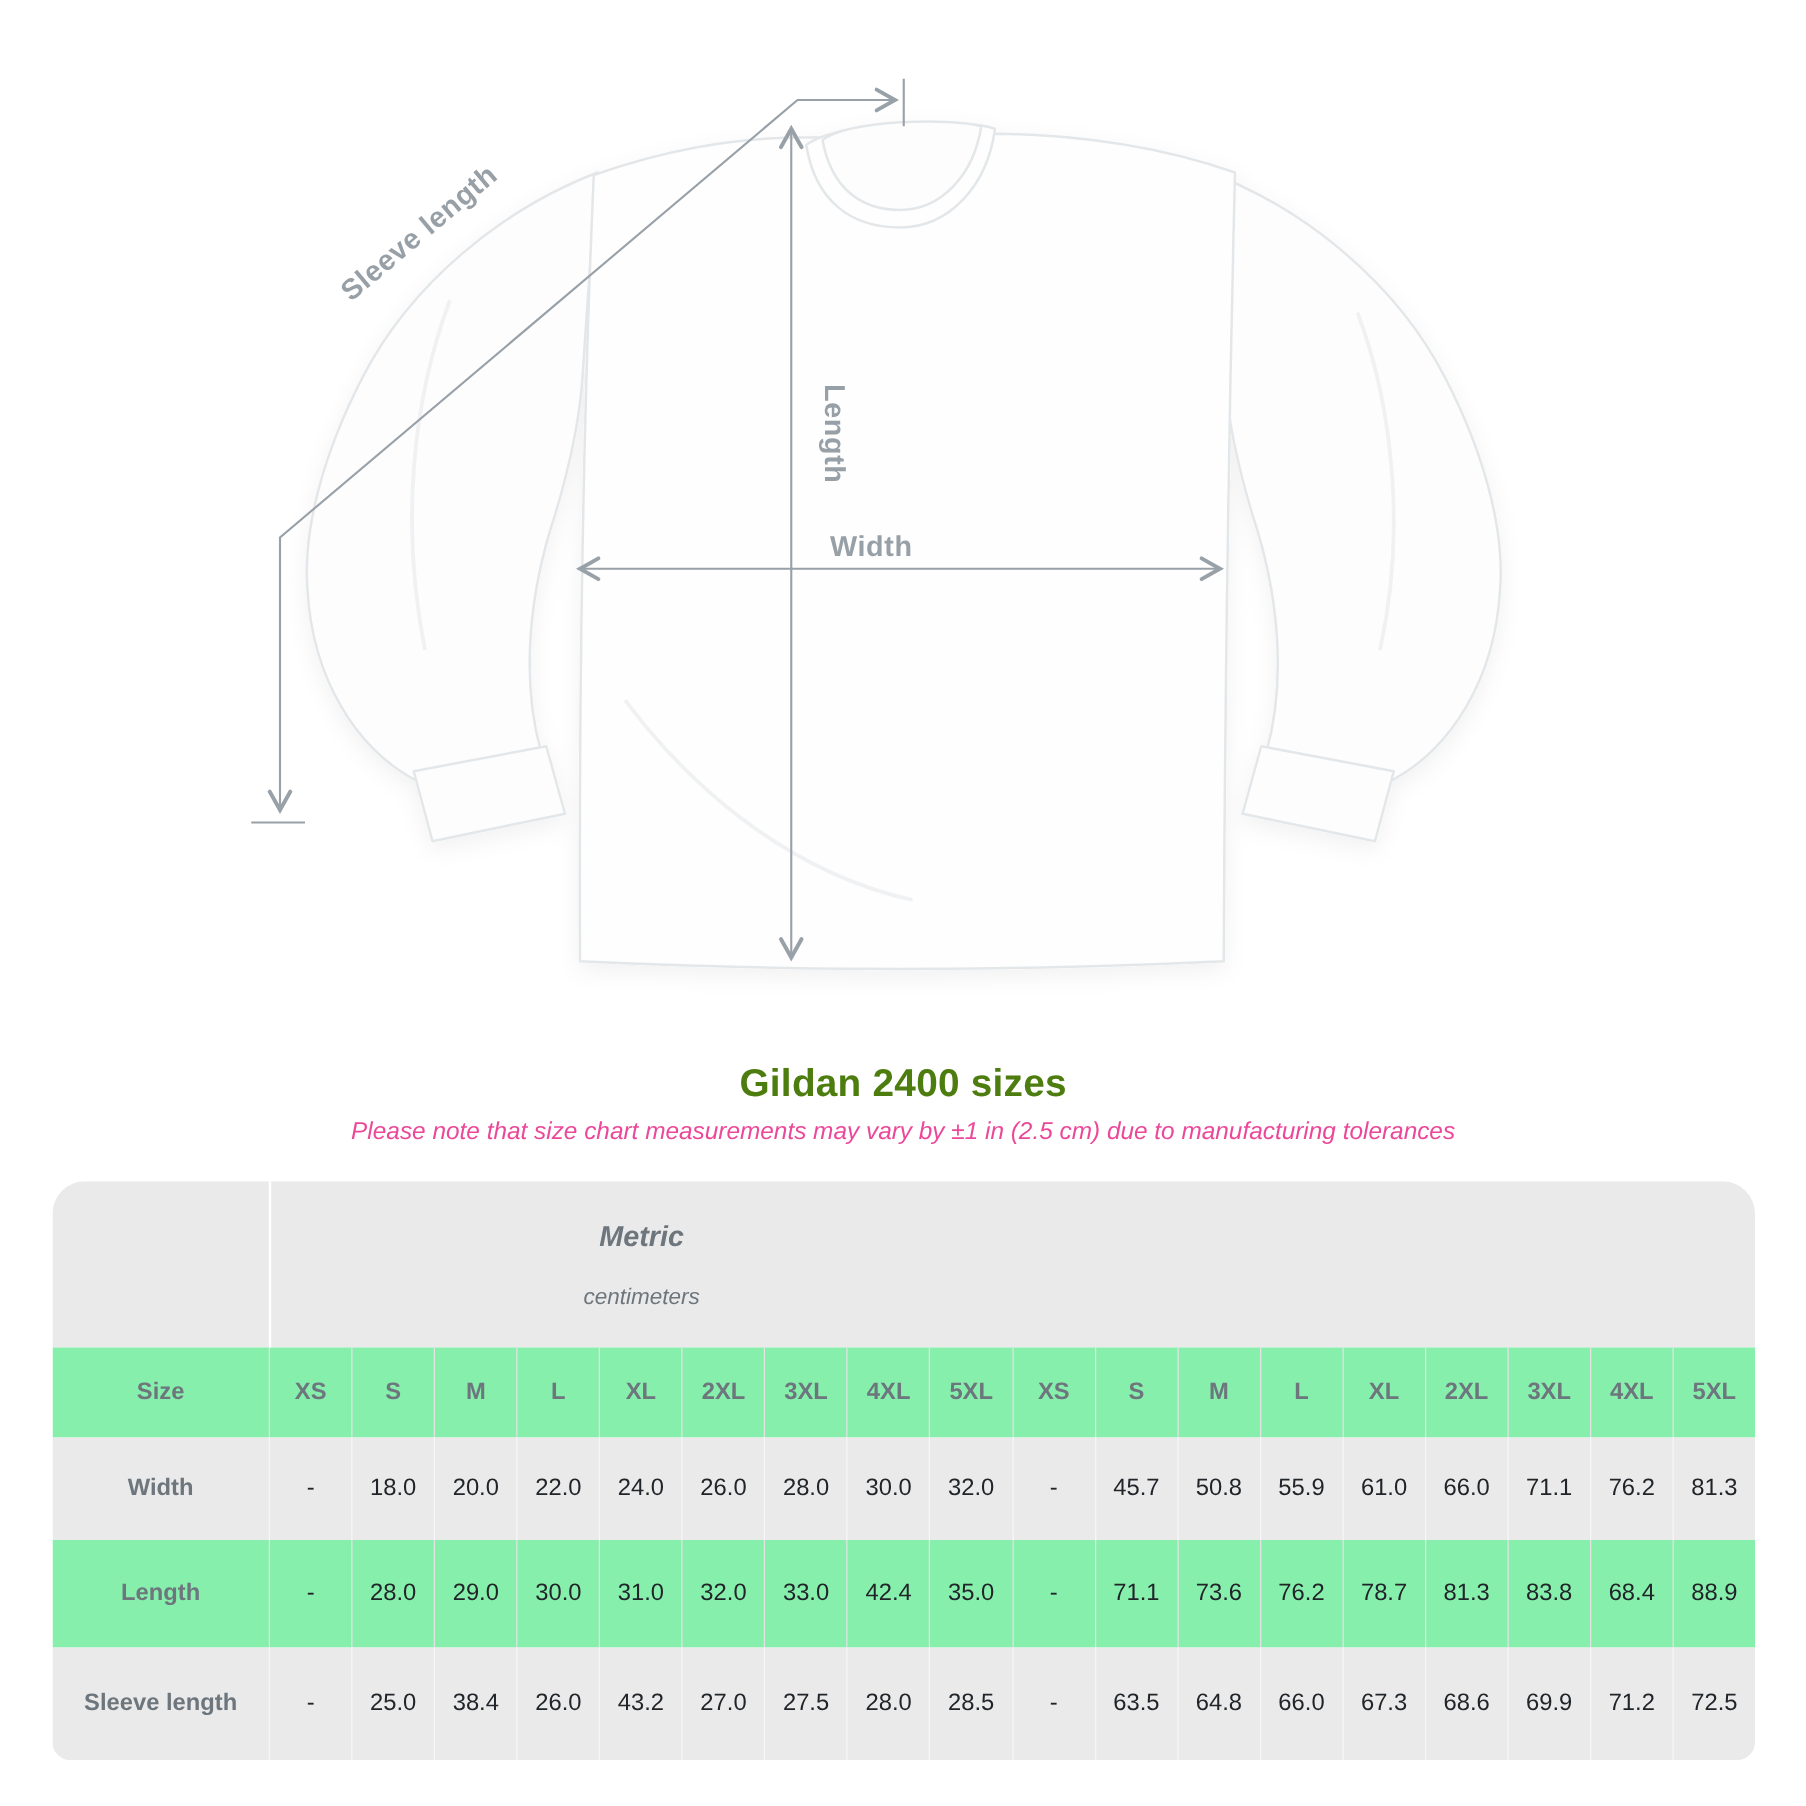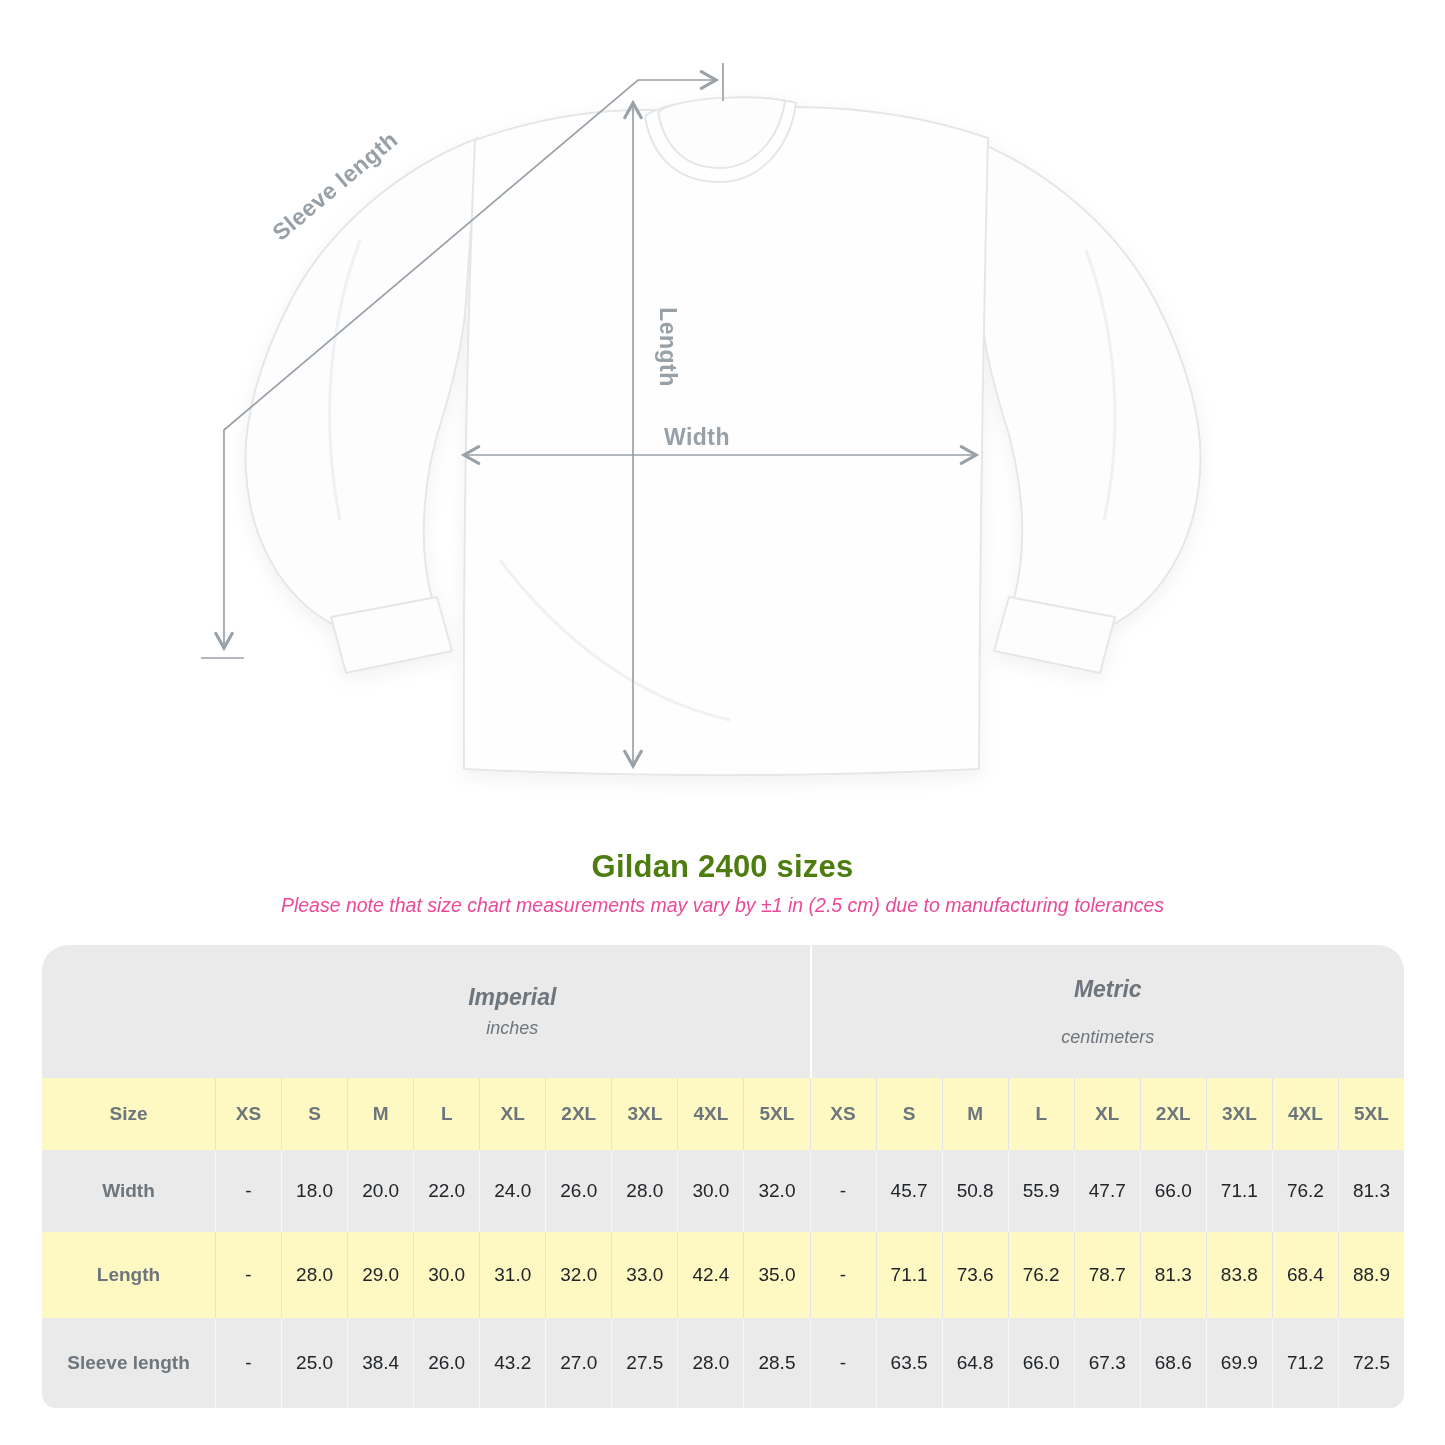--- a/index.html
+++ b/index.html
@@ -10,21 +10,21 @@
 
   .page-title{position:absolute;left:0;top:849px;width:100%;text-align:center;
     font-size:31px;font-weight:700;color:#4d7c0f;letter-spacing:.2px;}
   .page-subtitle{position:absolute;left:0;top:894px;width:100%;text-align:center;
     font-style:italic;font-size:19.5px;color:#ec4899;}
 
   .size-table{position:absolute;left:42px;top:945px;width:1362px;height:463px;
     border-radius:26px 26px 14px 14px;overflow:hidden;background:#ffffff;}
   .trow{display:grid;grid-template-columns:173px repeat(18,1fr);}
   .trow.gray{background:#eaeaea;}
-  .trow.white{background:#fef9c3;}
+  .trow.white{background:#86efac;}
 
   .unit-band{height:133px;background:#eaeaea;}
   .unit-cell{grid-column:span 9;display:flex;flex-direction:column;align-items:center;
     justify-content:center;gap:7px;color:#6d757d;}
   .unit-cell.metric{border-left:2px solid #ffffff;gap:24px;}
   .unit-label{font-size:23px;font-weight:700;font-style:italic;}
   .unit-sub{font-size:18px;font-style:italic;font-weight:400;}
 
   .row-size{height:72px;}
   .row-width{height:82px;}
@@ -100,24 +100,20 @@
     </svg>
   </div>
 
   <div class="page-title">Gildan 2400 sizes</div>
   <div class="page-subtitle">Please note that size chart measurements may vary by ±1 in (2.5 cm) due to manufacturing tolerances</div>
 
   <div class="size-table">
 
     <div class="trow unit-band">
       <div class="spacer"></div>
-      <div class="unit-cell imperial">
-        <div class="unit-label">Imperial</div>
-        <div class="unit-sub">inches</div>
-      </div>
       <div class="unit-cell metric">
         <div class="unit-label">Metric</div>
         <div class="unit-sub">centimeters</div>
       </div>
     </div>
 
     <div class="trow white row-size">
       <div class="label-cell">Size</div>
     <div class="cell">XS</div>
         <div class="cell">S</div>
@@ -147,21 +143,21 @@
         <div class="cell">22.0</div>
         <div class="cell">24.0</div>
         <div class="cell">26.0</div>
         <div class="cell">28.0</div>
         <div class="cell">30.0</div>
         <div class="cell">32.0</div>
         <div class="cell">-</div>
         <div class="cell">45.7</div>
         <div class="cell">50.8</div>
         <div class="cell">55.9</div>
-        <div class="cell">47.7</div>
+        <div class="cell">61.0</div>
         <div class="cell">66.0</div>
         <div class="cell">71.1</div>
         <div class="cell">76.2</div>
         <div class="cell">81.3</div>
       </div>
 
     <div class="trow white row-length">
       <div class="label-cell">Length</div>
     <div class="cell">-</div>
         <div class="cell">28.0</div>

